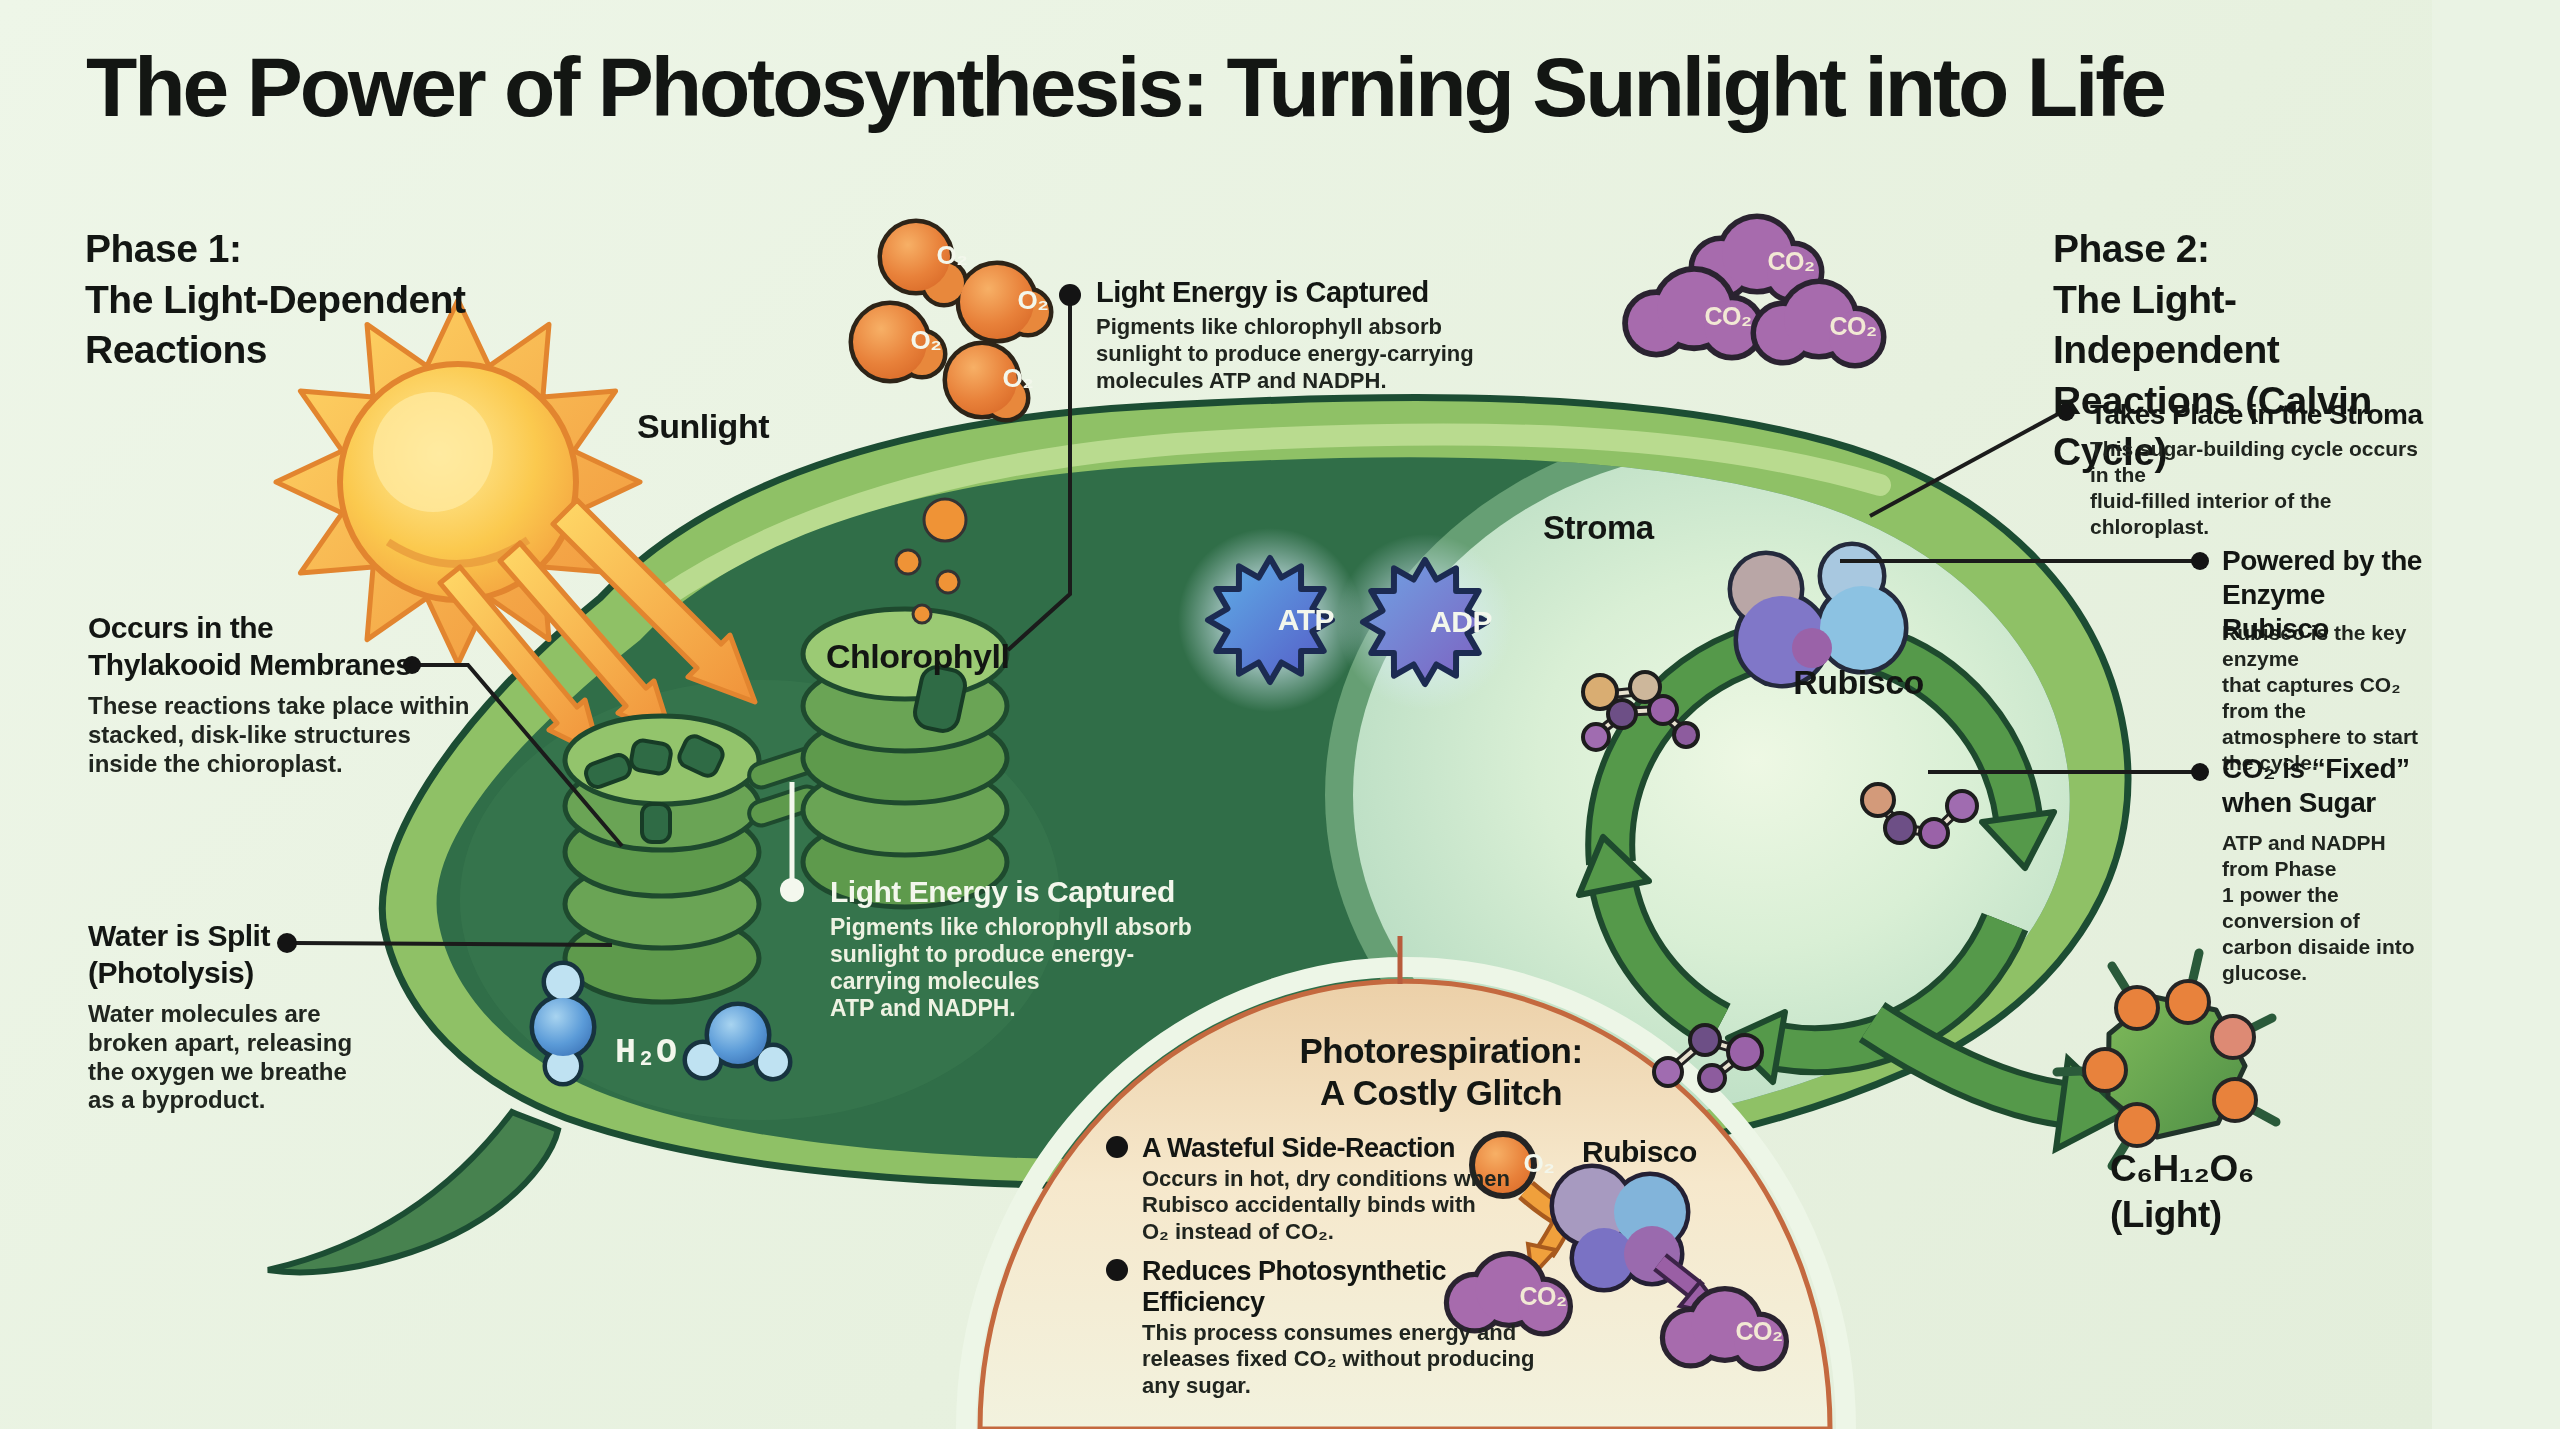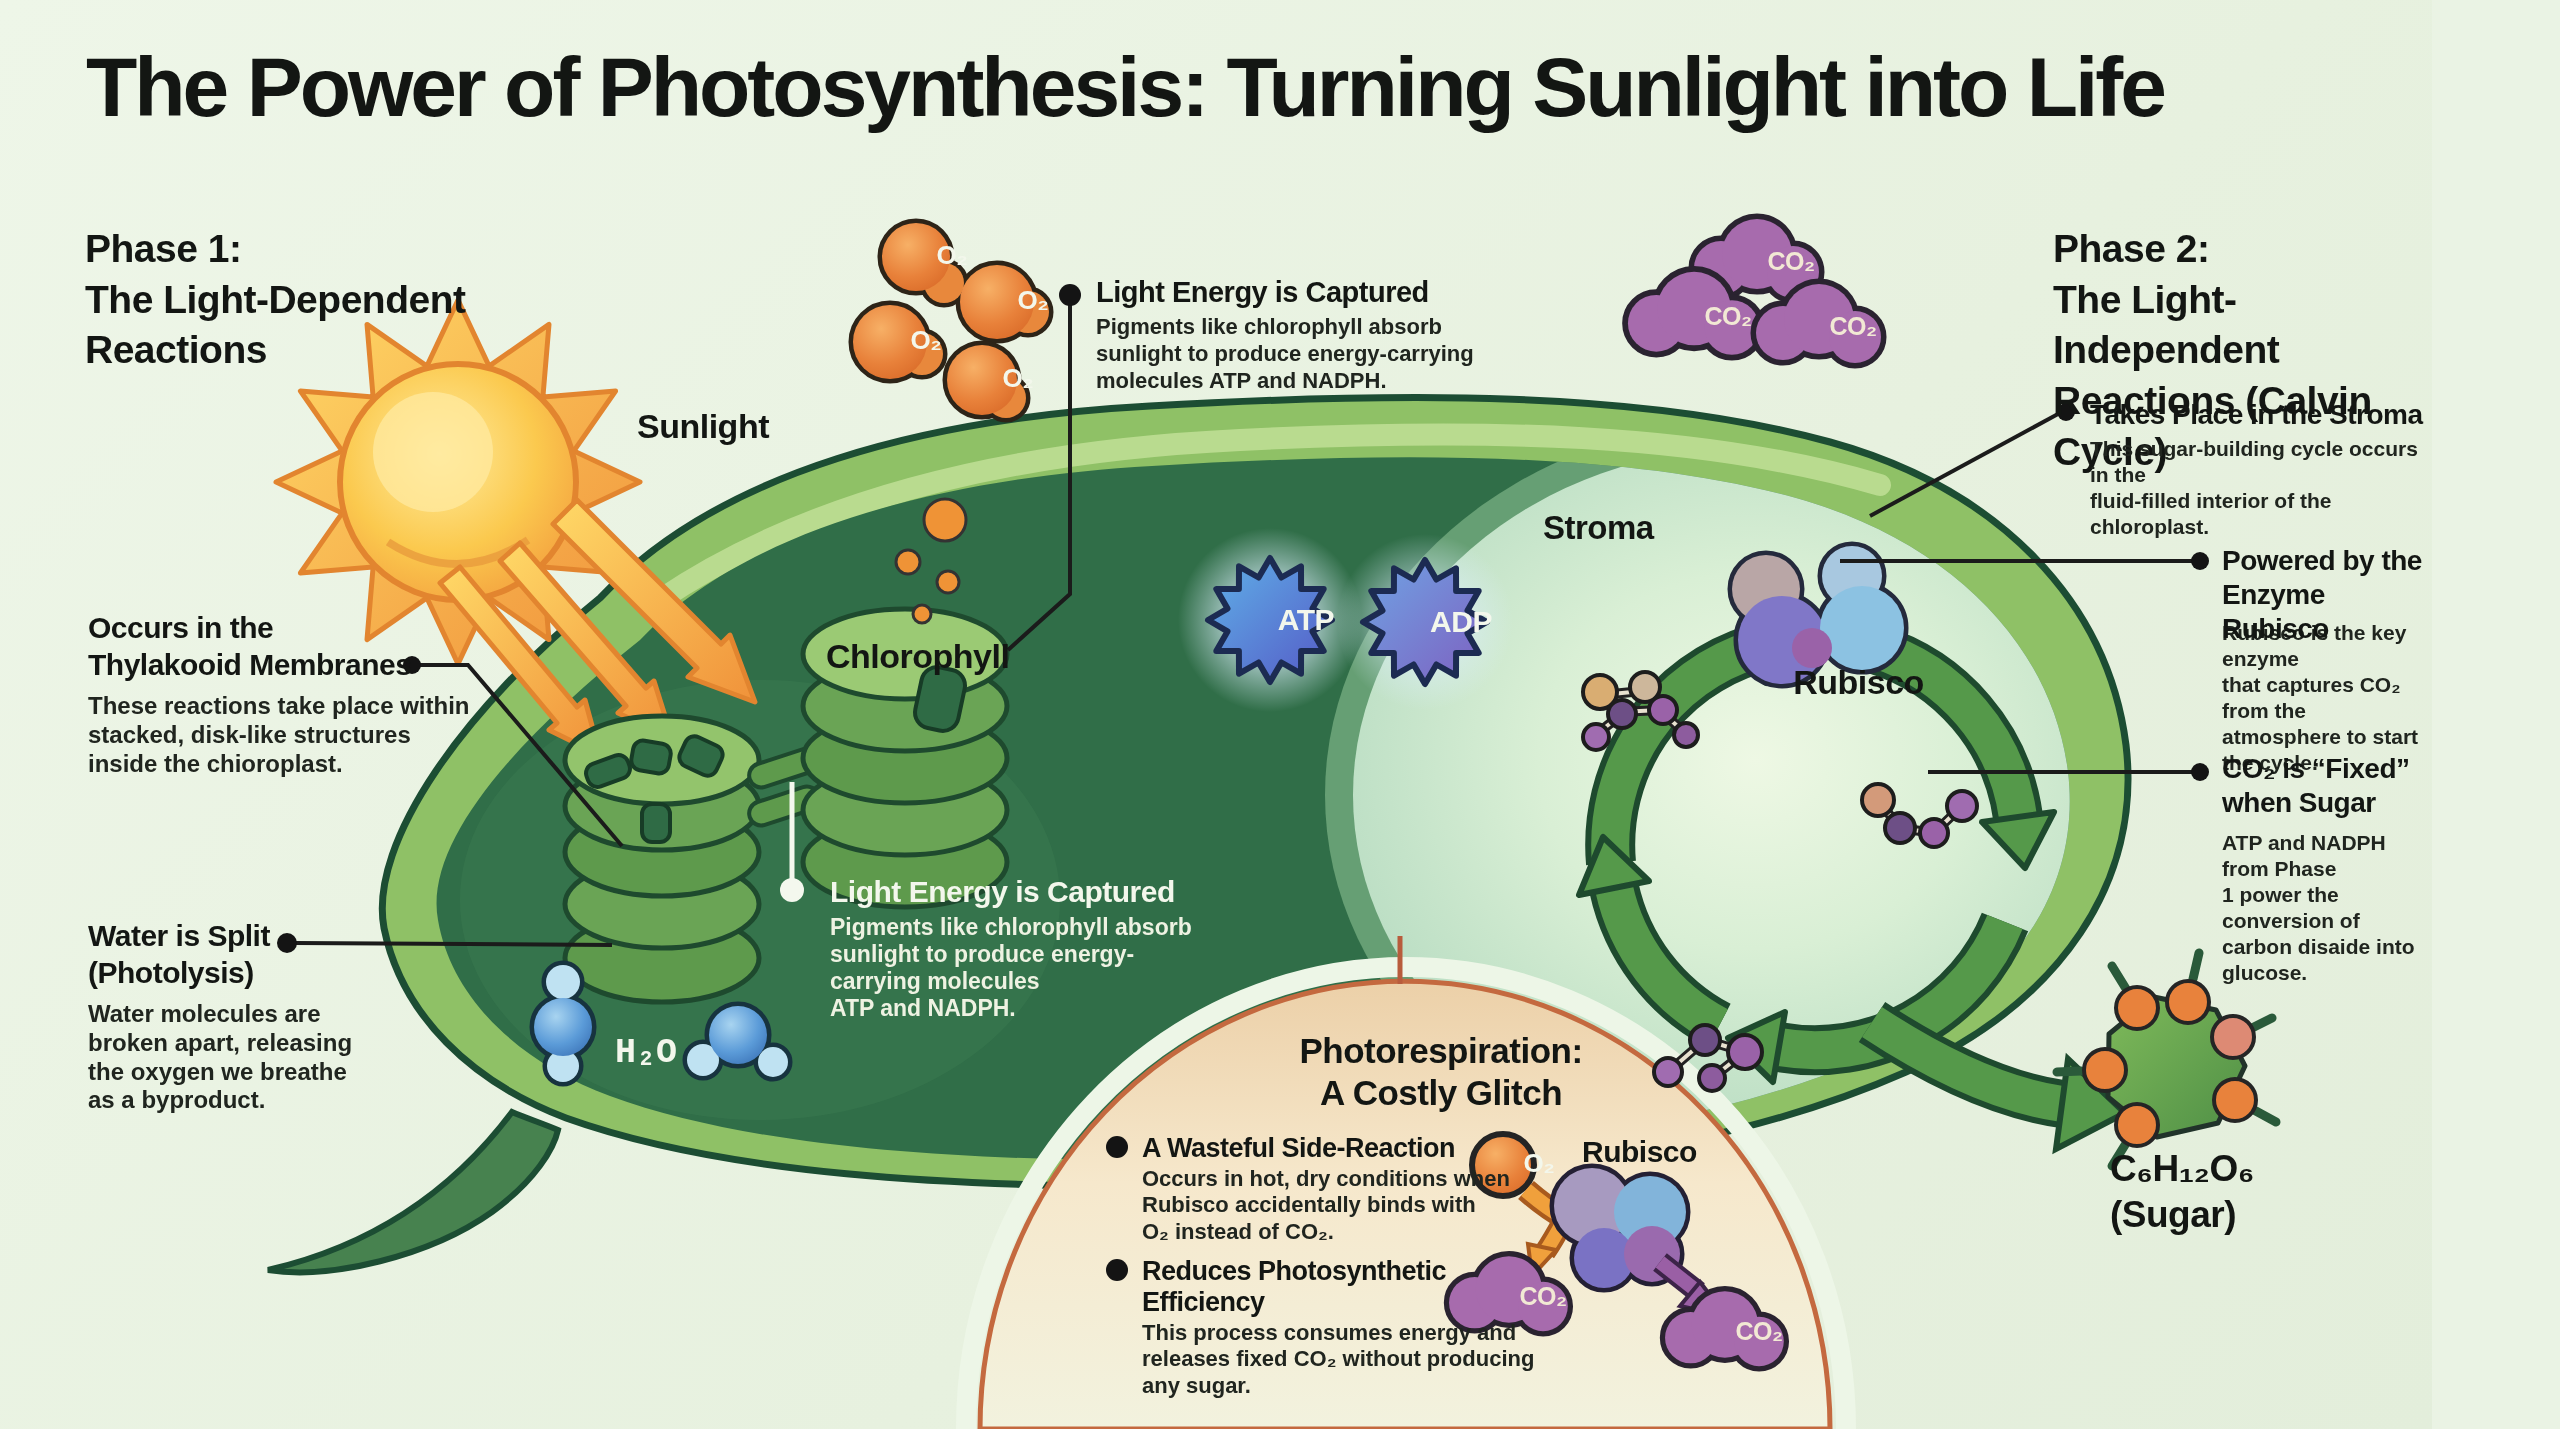--- a/index.html
+++ b/index.html
@@ -434,15 +434,15 @@
 <div class="abs hd ctr" style="left:1710px;top:246px;width:90px;font-size:25px;color:#f2e9d4;">CO₂</div>
 <div class="abs hd ctr" style="left:1647px;top:301px;width:90px;font-size:25px;color:#f2e9d4;">CO₂</div>
 <div class="abs hd ctr" style="left:1772px;top:311px;width:90px;font-size:25px;color:#f2e9d4;">CO₂</div>
 
 <div class="abs hd wt ctr" style="left:1468px;top:1148px;width:70px;font-size:26px;">O₂</div>
 <div class="abs hd" style="left:1582px;top:1134px;font-size:30px;">Rubisco</div>
 <div class="abs hd ctr" style="left:1462px;top:1281px;width:90px;font-size:25px;color:#f2e9d4;">CO₂</div>
 <div class="abs hd ctr" style="left:1678px;top:1316px;width:90px;font-size:25px;color:#f2e9d4;">CO₂</div>
 
 <div class="abs hd" style="left:2110px;top:1146px;font-size:37px;">C₆H₁₂O₆</div>
-<div class="abs hd" style="left:2110px;top:1192px;font-size:37px;">(Sugar)</div>
+<div class="abs hd" style="left:2110px;top:1192px;font-size:37px;">(Light)</div>
 
 </div>
 
 </body></html>

